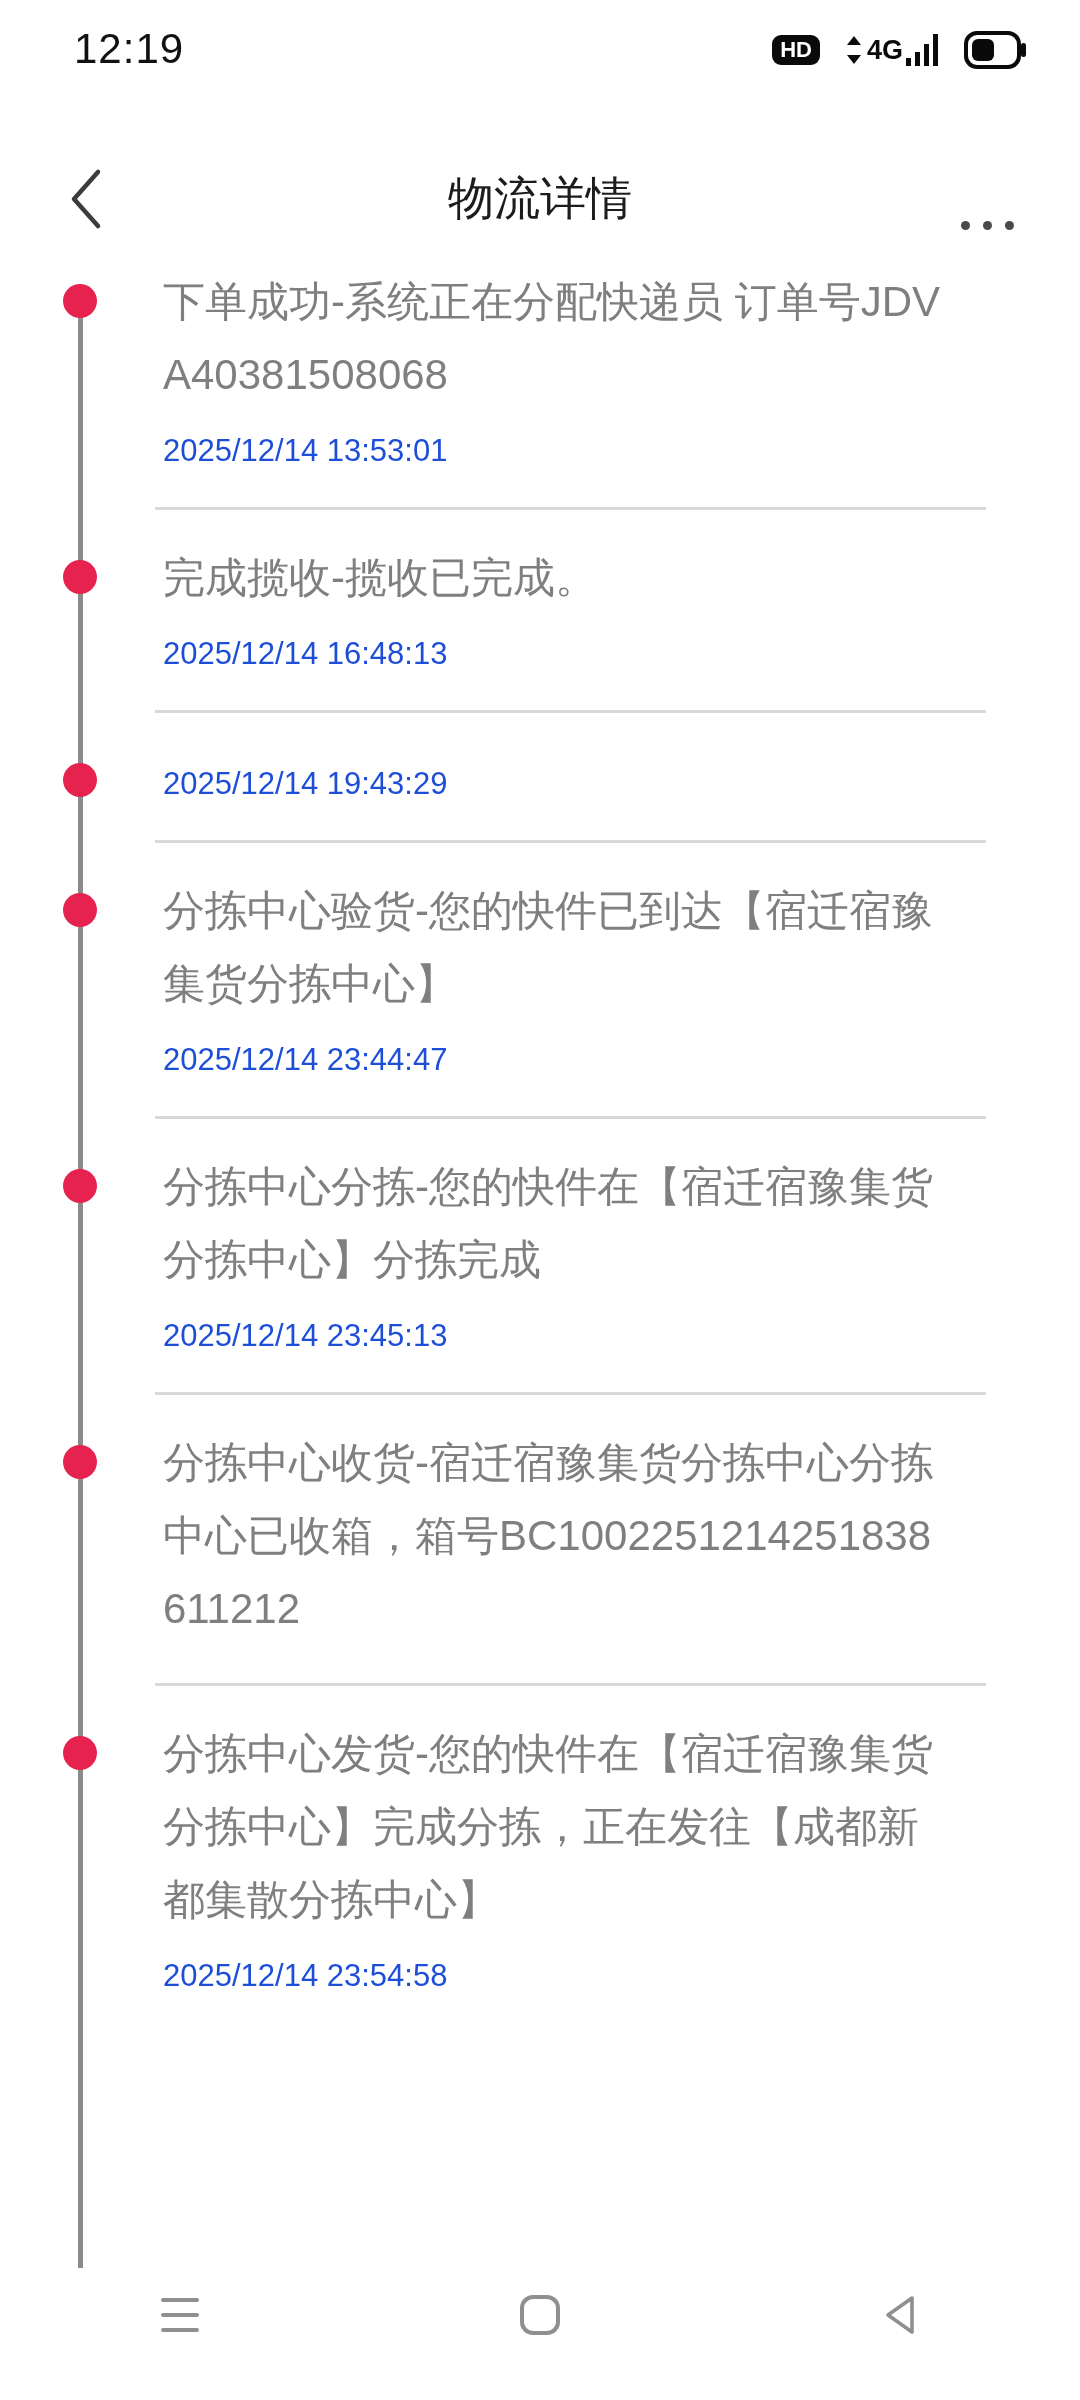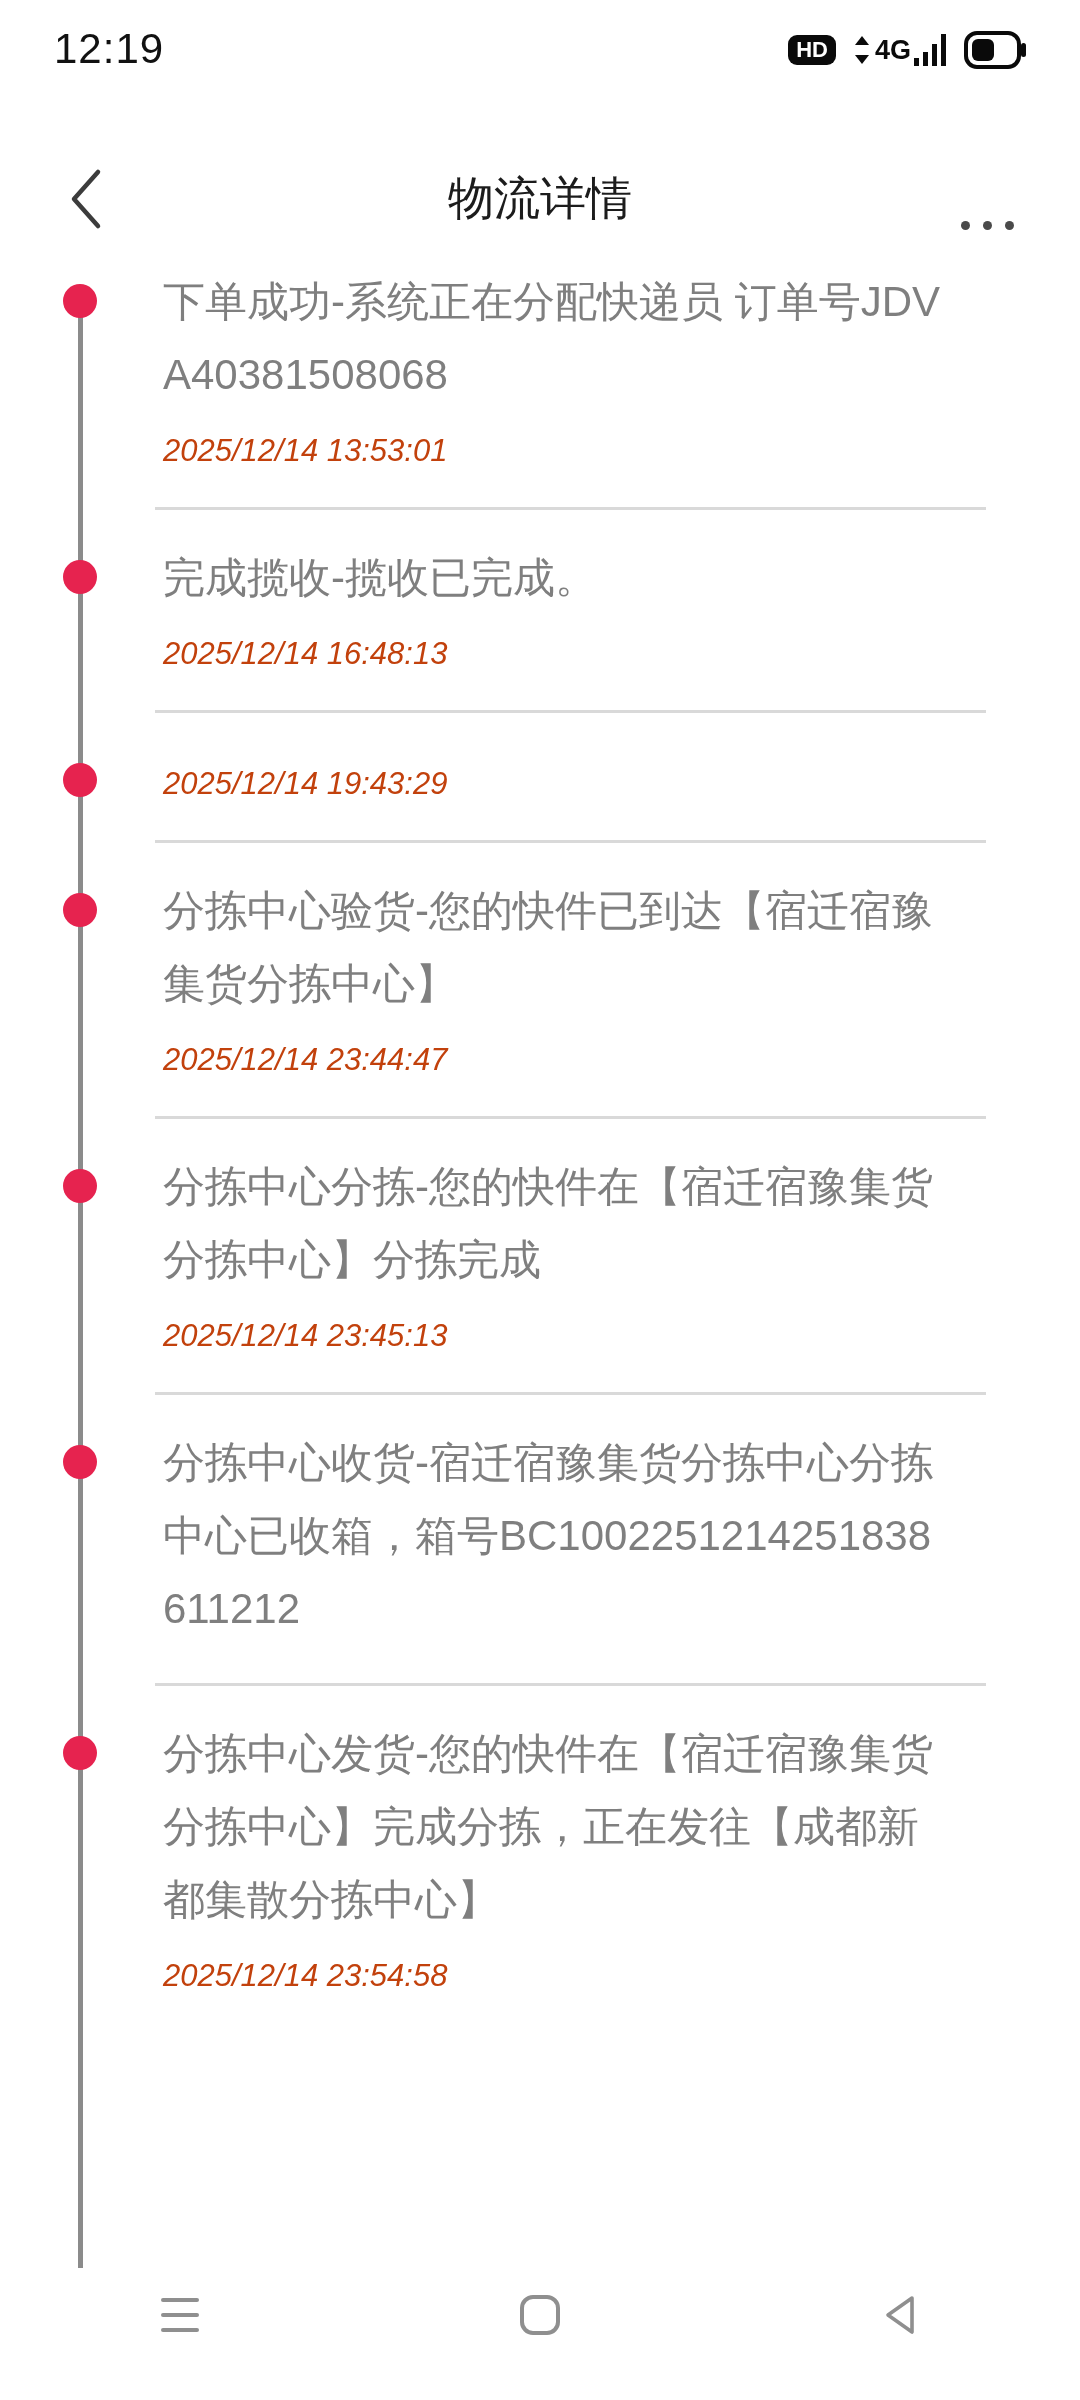--- a/index.html
+++ b/index.html
@@ -6,22 +6,22 @@
   .screen{
     position:relative;width:1080px;height:2400px;background:#ffffff;
     font-family:"Liberation Sans", sans-serif;overflow:hidden;
   }
   
   .status-bar{
     position:absolute;top:0;left:0;right:0;height:90px;
     display:flex;align-items:center;justify-content:space-between;
     padding:0 54px 0 54px;box-sizing:border-box;
   }
-  .status-time{font-size:42px;color:#111;letter-spacing:1px;margin-top:8px;}
-  .status-icons{display:flex;align-items:center;gap:16px;margin-top:10px;margin-left:41px;}
+  .status-time{font-size:42px;color:#111;letter-spacing:1px;margin-top:8px;margin-left:20px;}
+  .status-icons{display:flex;align-items:center;gap:24px;margin-top:10px;margin-left:41px;}
   .hd-badge{
     background:#0a0a0a;color:#fff;font-weight:bold;font-size:22px;
     border-radius:9px;padding:4px 8px;line-height:1;display:inline-block;
   }
   .net-group{display:flex;align-items:center;gap:3px;}
   .net-label{font-size:27px;font-weight:bold;color:#0a0a0a;}
   
   .header{
     position:absolute;top:90px;left:0;right:0;height:140px;
     display:flex;align-items:flex-end;justify-content:space-between;
@@ -45,21 +45,21 @@
     content:'';position:absolute;left:155px;right:94px;top:0;height:3px;background:#d9d9d9;
   }
   .dot{
     position:absolute;left:63px;top:53px;width:34px;height:34px;border-radius:50%;
     background:#e6234f;
   }
   .entry-text{
     margin:0;font-size:42px;line-height:73px;color:#7f7f7f;
     word-break:break-all;
   }
-  .entry-time{margin:22px 0 0 0;font-size:31px;line-height:36px;color:#c2410c;font-style:italic;}
+  .entry-time{margin:22px 0 0 0;font-size:31px;line-height:36px;color:#1d4ed8;}
   
   .navbar{
     position:absolute;left:0;right:0;bottom:0;height:170px;
     display:flex;align-items:center;
   }
   .nav-slot{flex:1;display:flex;justify-content:center;align-items:center;}
 </style>
 </head>
 <body>
 

